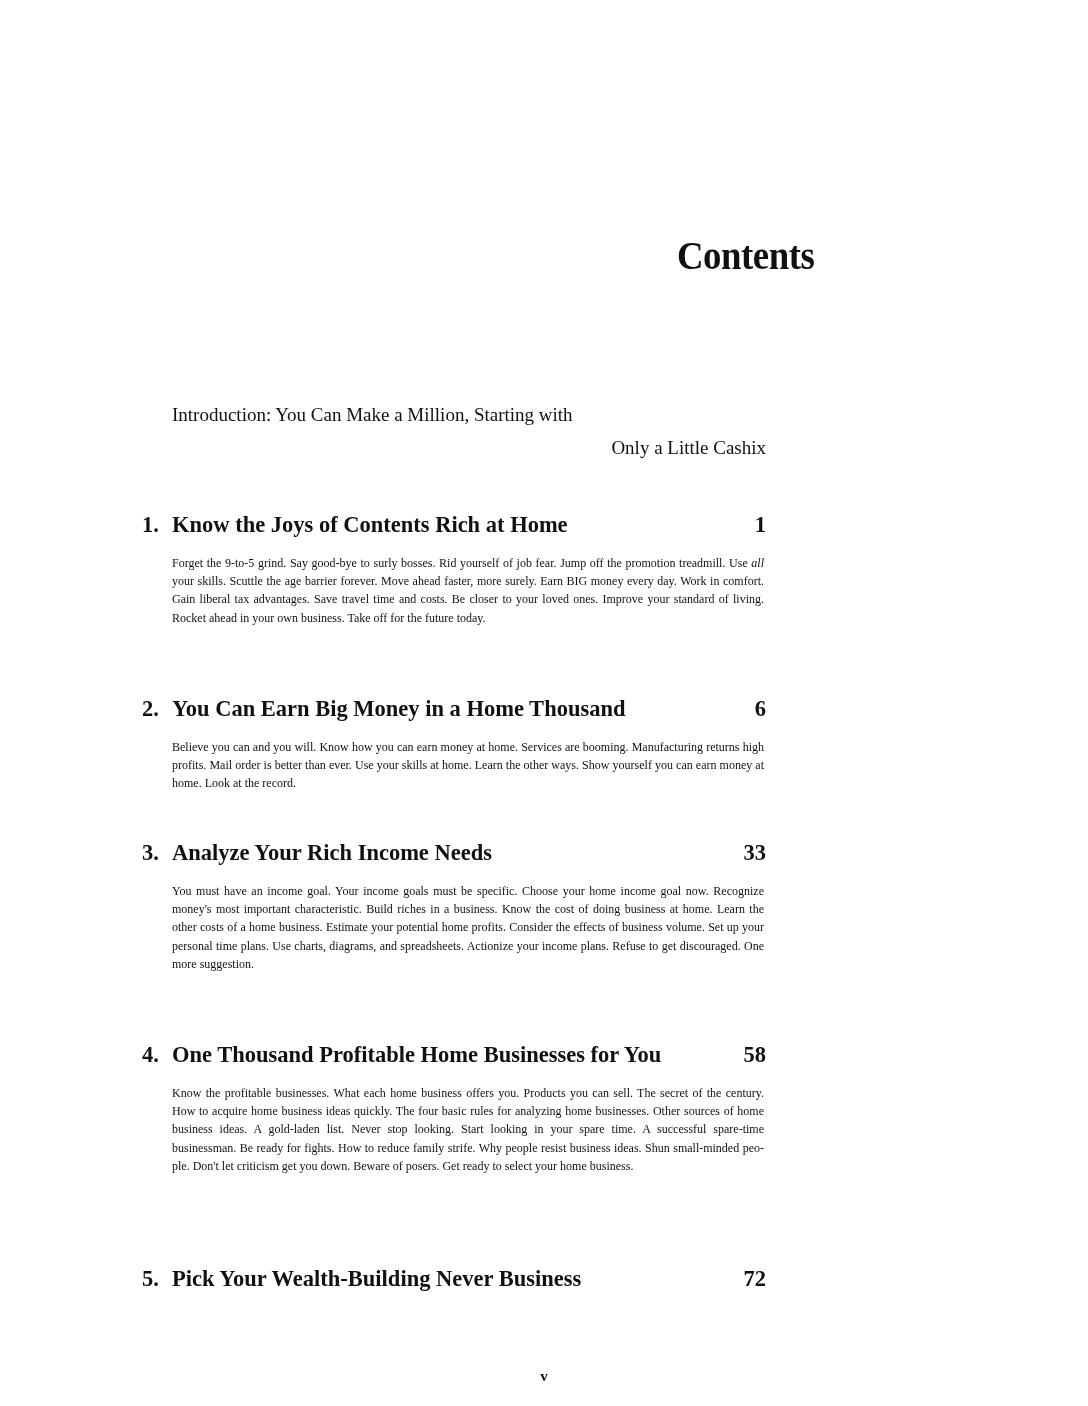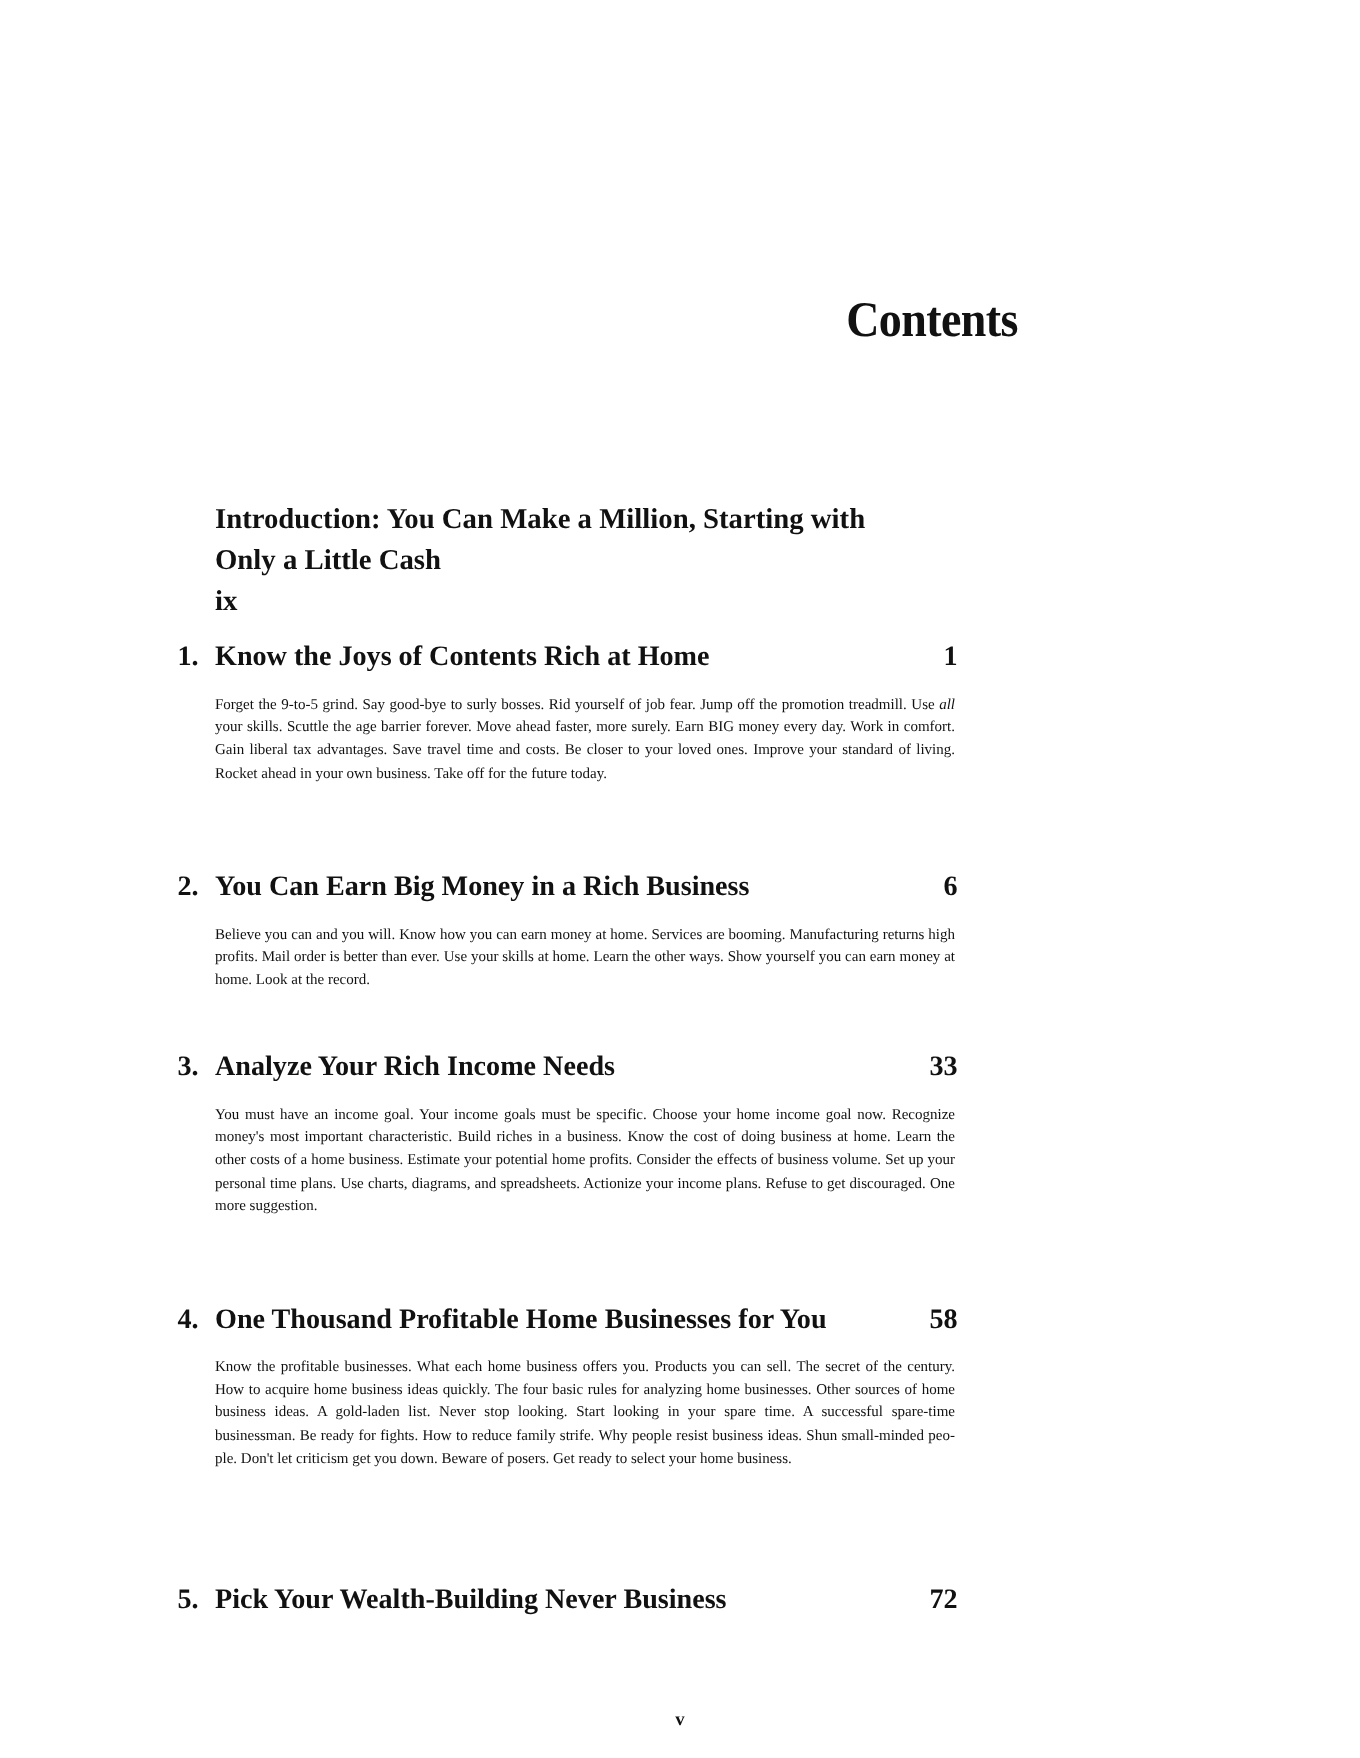--- a/index.html
+++ b/index.html
@@ -7,23 +7,23 @@
       width: 1088px; height: 1406px; position: relative; overflow: hidden;
       font-family: "Liberation Serif", "DejaVu Serif", serif; color: #111;
     }
     .page-title {
       position: absolute; right: 274px; top: 232px;
       font-size: 40px; font-weight: bold; letter-spacing: -0.5px;
       transform: scaleX(0.92); transform-origin: right top;
     }
     .intro {
       position: absolute; left: 172px; top: 398px; width: 594px;
-      font-size: 23px; font-weight: bold; line-height: 33px;
+      font-size: 19px; font-weight: normal; line-height: 33px;
     }
-    .intro .line2 { display: flex; justify-content: flex-end; flex-direction: column; }
+    .intro .line2 { display: flex; justify-content: flex-end; }
     .chapter { position: absolute; left: 142px; width: 624px; }
     .ch-head {
       display: flex; justify-content: space-between; align-items: baseline;
       font-size: 22.5px; font-weight: bold; line-height: 30px;
     }
     .ch-head .num { display: inline-block; width: 30px; }
     .ch-head .title-wrap { display: flex; }
     .ch-desc {
       margin: 14px 0 0 30px; width: 592px;
       font-size: 12px; line-height: 18.2px; text-align: justify;
@@ -57,21 +57,21 @@
       </span>
       <span>1</span>
     </div>
     <div class="ch-desc"><span>Forget the 9-to-5 grind. Say good-bye to surly bosses. Rid yourself of job fear. Jump off the promotion treadmill. Use </span><em>all</em><span> your skills. Scuttle the age barrier for­ever. Move ahead faster, more surely. Earn BIG money every day. Work in com­fort. Gain liberal tax advantages. Save travel time and costs. Be closer to your loved ones. Improve your standard of living. Rocket ahead in your own busi­ness. Take off for the future today.</span></div>
   </div>
 
   <div class="chapter" style="top:694px;">
     <div class="ch-head">
       <span class="title-wrap">
         <span class="num">2.</span>
-        <span>You Can Earn Big Money in a Rich Business</span>
+        <span>You Can Earn Big Money in a Home Thousand</span>
       </span>
       <span>6</span>
     </div>
     <div class="ch-desc">Believe you can and you will. Know how you can earn money at home. Services are booming. Manufacturing returns high profits. Mail order is better than ever. Use your skills at home. Learn the other ways. Show yourself you can earn money at home. Look at the record.</div>
   </div>
 
   <div class="chapter" style="top:838px;">
     <div class="ch-head">
       <span class="title-wrap">
         <span class="num">3.</span>

